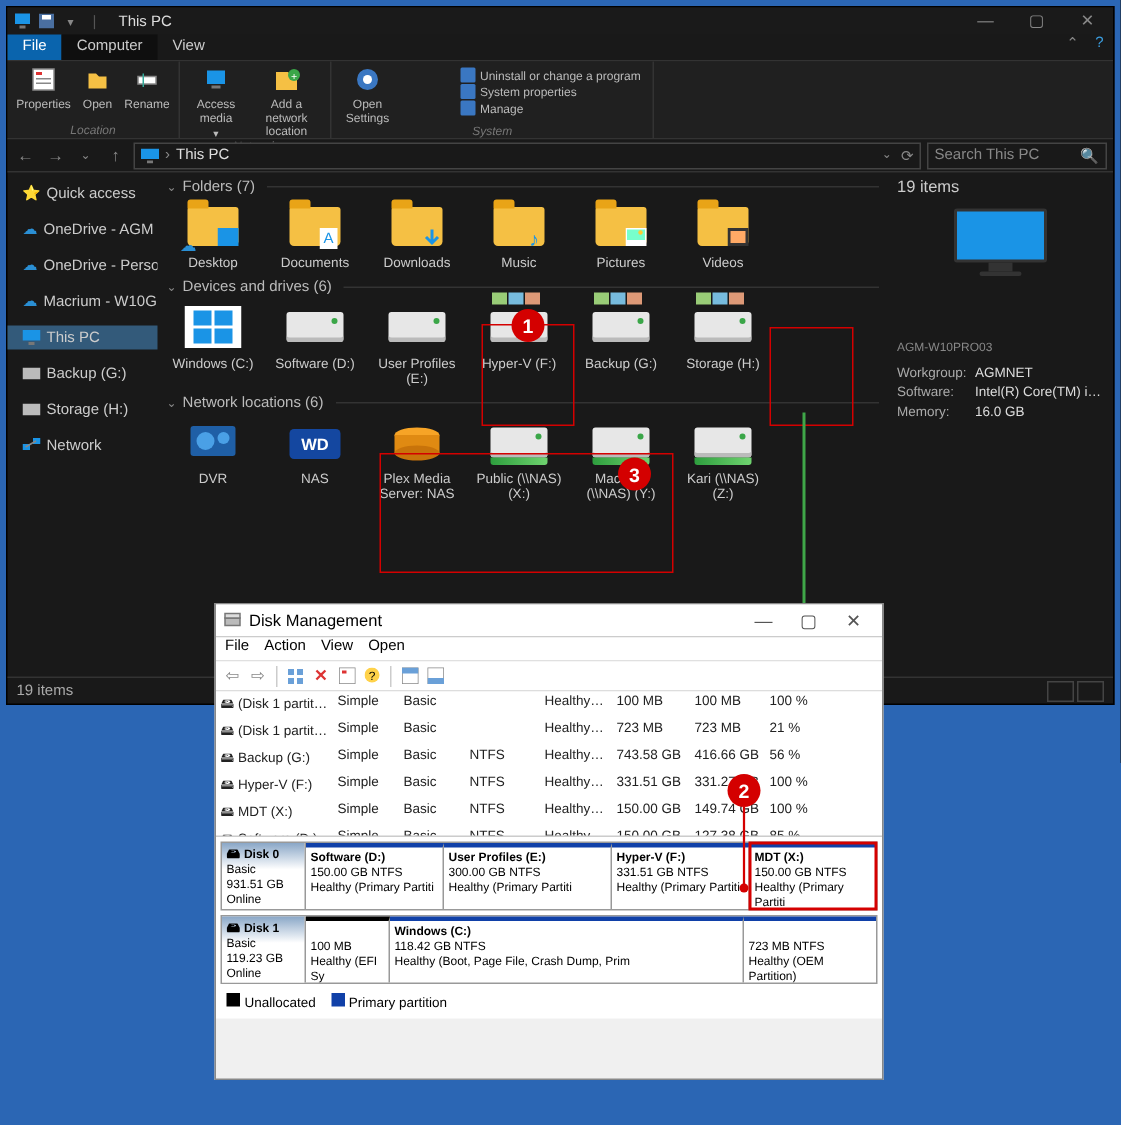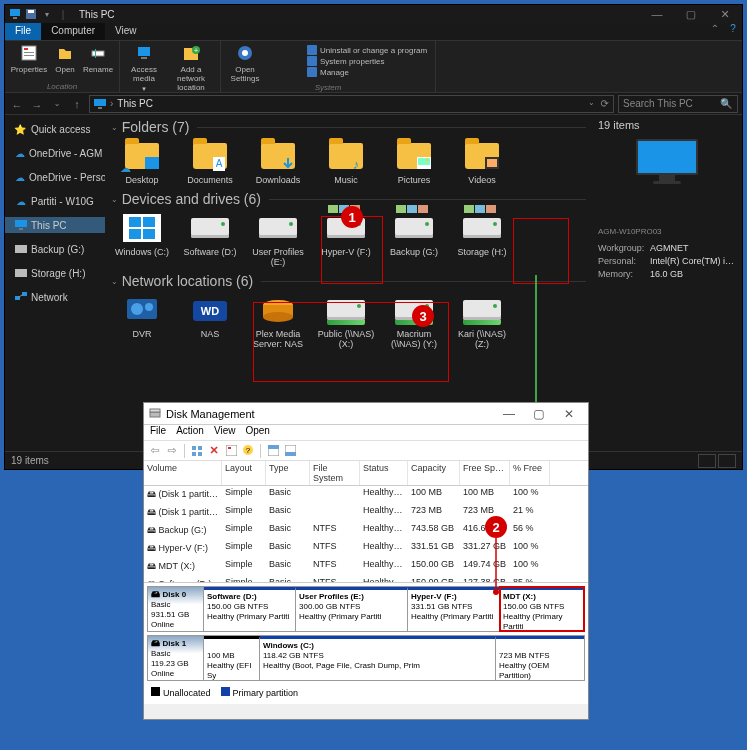--- a/index.html
+++ b/index.html
@@ -42,21 +42,21 @@
   .addr .search span:last-child { margin-left:auto; }
 
   .body { display:flex; height: calc(100% - 18px - 18px - 52px - 22px - 18px); }
   .nav { width:100px; padding:6px 0; font-size:10px; }
   .nav-item { display:flex; align-items:center; gap:4px; padding:2px 6px 2px 10px; color:#ccc; white-space:nowrap; overflow:hidden;}
   .nav-item.sel { background:#335a7a; }
   .nav-sep { height:8px; }
   .na { width:12px; height:12px; display:flex; align-items:center; justify-content:center; }
 
   .main { flex:1; overflow:hidden; }
-  .sect { margin:4px 6px 2px 6px; font-size:14px; color:#bbb; display:flex; align-items:center; gap:4px;}
+  .sect { margin:4px 6px 2px 6px; font-size:10px; color:#bbb; display:flex; align-items:center; gap:4px;}
   .sect::before { content:"⌄"; font-size:8px; color:#888;}
   .grid { display:flex; flex-wrap:wrap; gap:2px 2px; padding:0 4px; }
   .item { width:66px; display:flex; flex-direction:column; align-items:center; font-size:9px; color:#ccc; text-align:center; padding:2px; gap:2px;}
   .item .ic { width:40px; height:34px; display:flex; align-items:center; justify-content:center; position:relative;}
   .folder { width:34px; height:26px; background:#f5c044; border-radius:2px 2px 3px 3px; position:relative; }
   .folder::before { content:""; position:absolute; top:-5px; left:0; width:14px; height:6px; background:#e9a417; border-radius:2px 2px 0 0;}
   .folder.sub { position:relative; }
   .folder .ov { position:absolute; right:-2px; bottom:-2px; width:16px; height:14px; border-radius:2px; }
   .drive { width:38px; height:20px; background:#e7e7e7; border-radius:2px; position:relative; box-shadow: inset 0 -3px 0 #bbb;}
   .drive::after { content:""; position:absolute; right:4px; top:4px; width:4px; height:4px; border-radius:50%; background:#3aa648;}
@@ -280,21 +280,21 @@
           <span>OneDrive - AGM</span>
         </div>
       <div class="nav-sep"></div>
       <div class="nav-item">
           <span class="na" style="color:#2a8fd4;">☁</span>
           <span>OneDrive - Personal</span>
         </div>
       <div class="nav-sep"></div>
       <div class="nav-item">
           <span class="na" style="color:#2a8fd4;">☁</span>
-          <span>Partiti - W10G</span>
+          <span>Macrium - W10G</span>
         </div>
       <div class="nav-sep"></div>
       <div class="nav-item sel">
           <span class="na">
             <svg width="12" height="10">
               <rect width="12" height="7" fill="#1a94e6"></rect>
               <rect x="4" y="8" width="4" height="2" fill="#777"></rect>
             </svg>
           </span>
           <span>This PC</span>
@@ -550,21 +550,21 @@
           <div class="std"></div>
           <div class="bs"></div>
       </div>
       <div style="text-align:left;font-size:8px;color:#888;margin-top:42px;">AGM-W10PRO03</div>
       <div style="height:6px;"></div>
       <div class="kv">
           <span class="k">Workgroup:</span>
           <span class="v">AGMNET</span>
         </div>
       <div class="kv">
-          <span class="k">Personal:</span>
+          <span class="k">Software:</span>
           <span class="v">Intel(R) Core(TM) i7…</span>
         </div>
       <div class="kv">
           <span class="k">Memory:</span>
           <span class="v">16.0 GB</span>
         </div>
     </div>
   </div>
 
   <div class="status">
@@ -640,30 +640,20 @@
         </svg>
       </span>
     <span>
         <svg width="11" height="11">
           <rect width="11" height="11" fill="#fff" stroke="#888"></rect>
           <rect y="7" width="11" height="4" fill="#6aa0d8"></rect>
         </svg>
       </span>
   </div>
 
-  <div class="vol-head">
-    <div>Volume</div>
-      <div>Layout</div>
-      <div>Type</div>
-    <div>File System</div>
-      <div>Status</div>
-      <div>Capacity</div>
-    <div>Free Sp…</div>
-      <div>% Free</div>
-  </div>
   <div class="vol-body" id="vol-body">
       <div class="vol-row">
       <div>🖴 (Disk 1 partition 1)</div>
         <div>Simple</div>
         <div>Basic</div>
         <div></div>
       <div>Healthy (…</div>
         <div>100 MB</div>
         <div>100 MB</div>
         <div>100 %</div>

